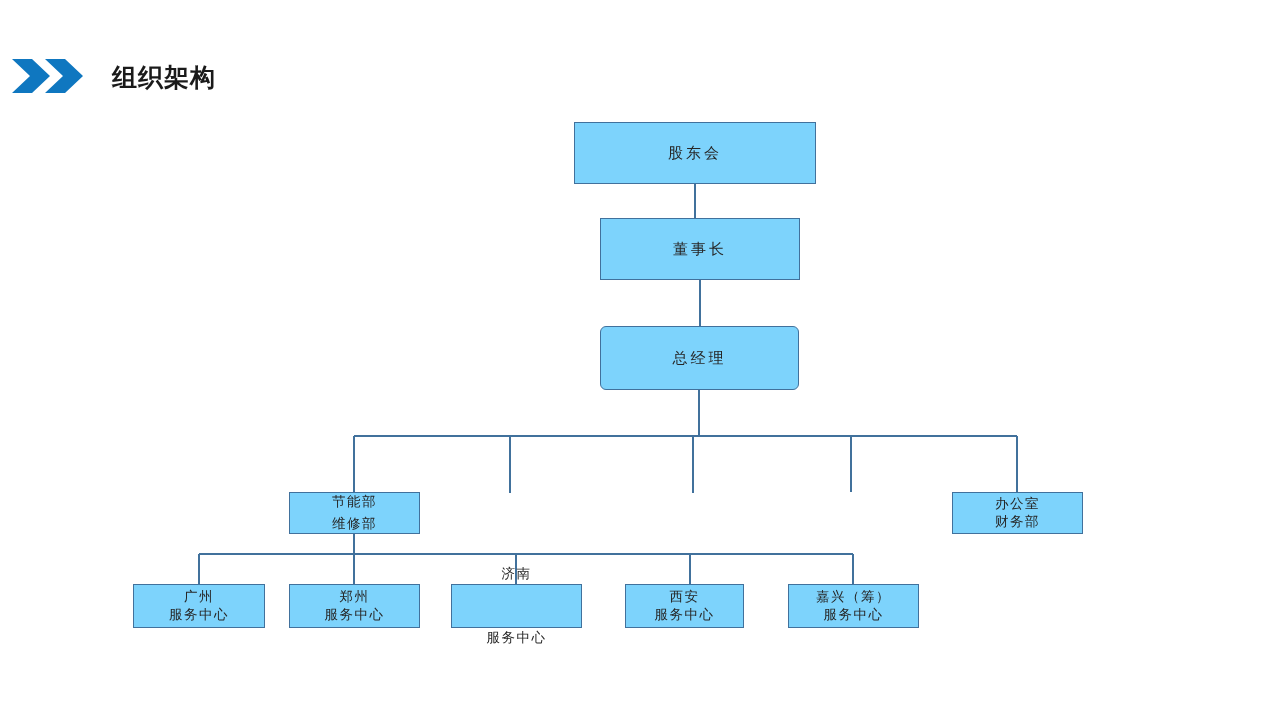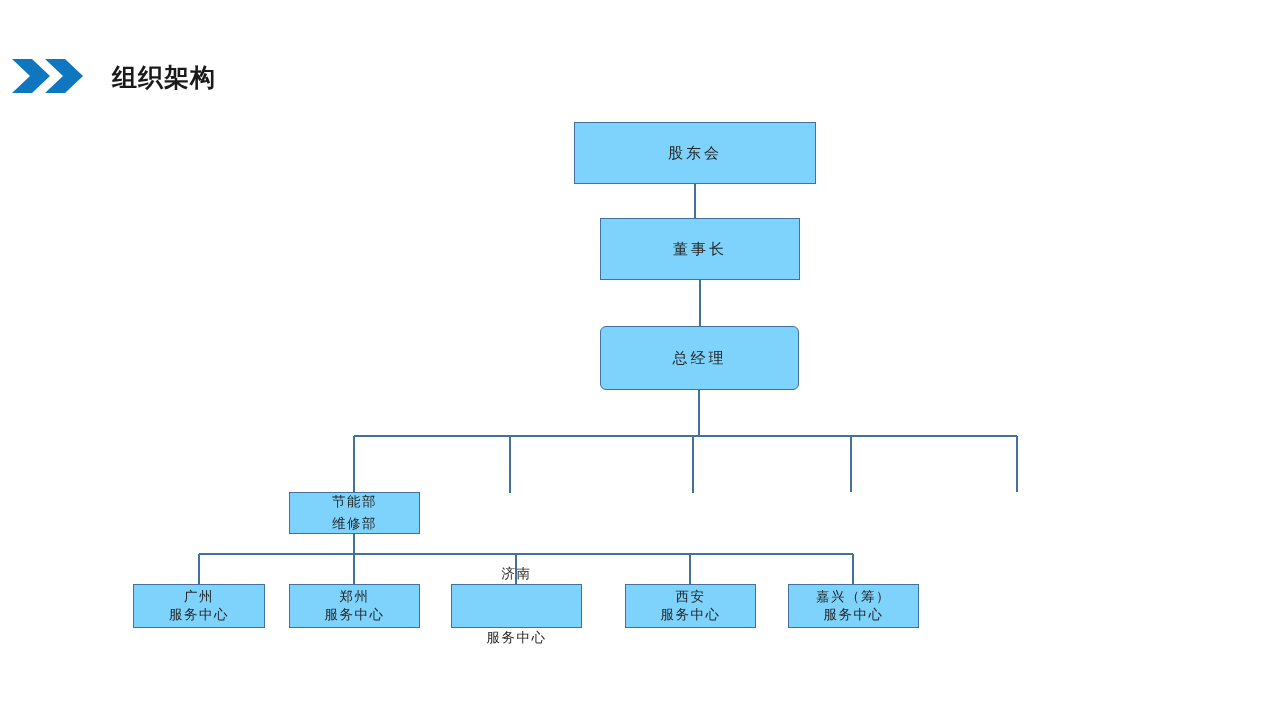--- a/index.html
+++ b/index.html
@@ -142,34 +142,38 @@
   </div>
 
   <div class="node single" style="left: 600px; top: 326px; width: 199px; height: 64px; border-color: rgb(65, 113, 156); color: rgb(38, 38, 38); border-radius: 6px;">
     <span class="line1">总经理</span>
   </div>
 
   <div class="node small" style="left: 289px; top: 492px; width: 131px; height: 42px; border-color: rgb(65, 113, 156); color: rgb(38, 38, 38); justify-content: space-between;">
     <span class="line1">节能部</span>
     <span class="line2">维修部</span>
   </div>
+  <div class="node small" style="left: 952px; top: 492px; width: 131px; height: 42px; border-color: rgb(65, 113, 156); color: rgb(38, 38, 38);">
+    <span class="line1">办公室</span>
+    <span class="line2">财务部</span>
+  </div>
 
   <div class="node small" style="left: 133px; top: 584px; width: 132px; height: 44px; border-color: rgb(65, 113, 156); color: rgb(38, 38, 38);">
     <span class="line1">广州</span>
     <span class="line2">服务中心</span>
   </div>
   <div class="node small" style="left: 289px; top: 584px; width: 131px; height: 44px; border-color: rgb(65, 113, 156); color: rgb(38, 38, 38);">
     <span class="line1">郑州</span>
     <span class="line2">服务中心</span>
   </div>
   <div class="node small" style="left: 451px; top: 584px; width: 131px; height: 44px; border-color: rgb(65, 113, 156); color: rgb(38, 38, 38); gap: 45px;">
     <span class="line1">济南</span>
     <span class="line2">服务中心</span>
   </div>
-  <div class="node small" style="left: 625px; top: 584px; width: 131px; height: 44px; border-color: rgb(65, 113, 156); color: rgb(38, 38, 38);">
+  <div class="node small" style="left: 625px; top: 584px; width: 119px; height: 44px; border-color: rgb(65, 113, 156); color: rgb(38, 38, 38);">
     <span class="line1">西安</span>
     <span class="line2">服务中心</span>
   </div>
   <div class="node small" style="left: 788px; top: 584px; width: 131px; height: 44px; border-color: rgb(65, 113, 156); color: rgb(38, 38, 38);">
     <span class="line1">嘉兴（筹）</span>
     <span class="line2">服务中心</span>
   </div>
 
 </div>
 

